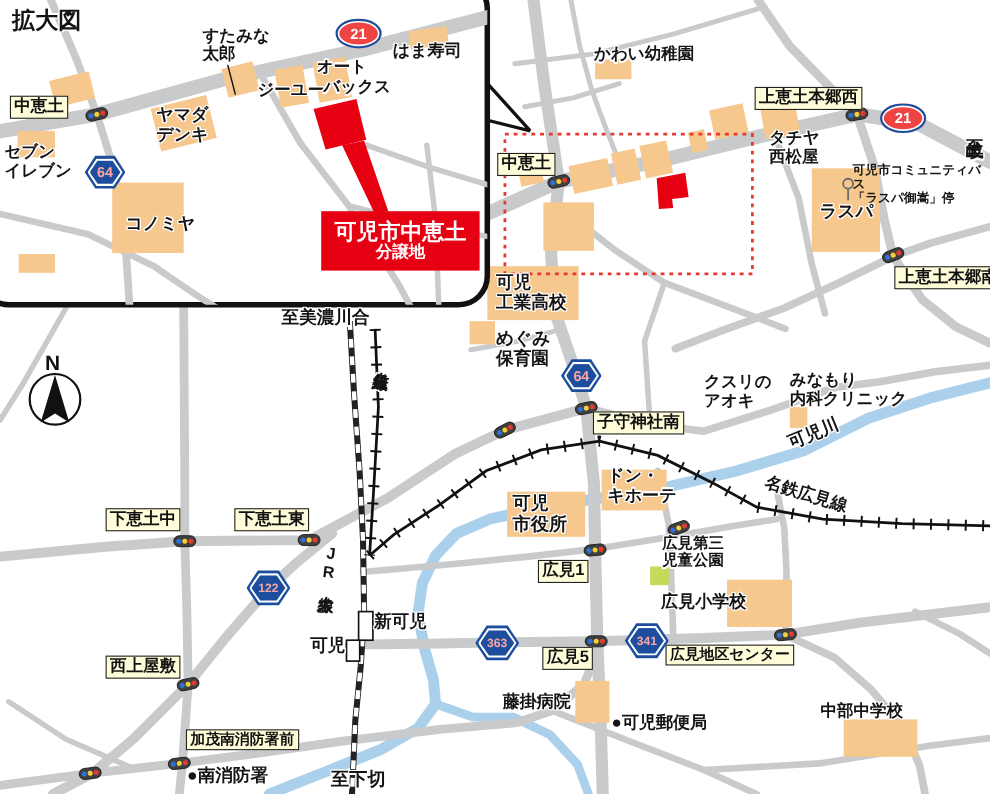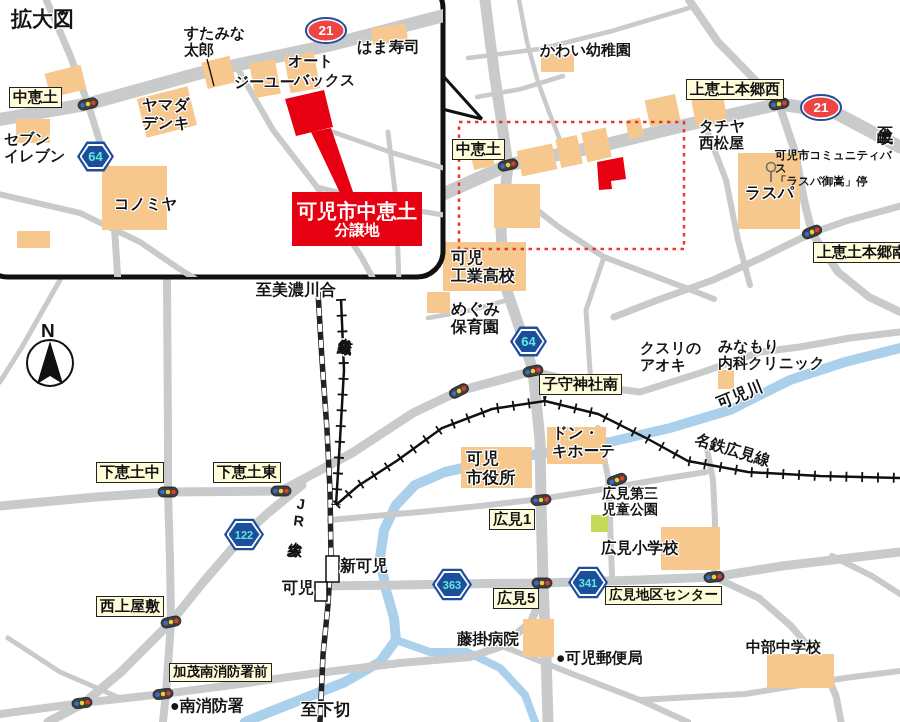--- a/index.html
+++ b/index.html
@@ -13,34 +13,34 @@
     font-size:15px; line-height:1.14; white-space:pre-line;
     text-shadow:1px 1px 0 #fff,-1px 1px 0 #fff,1px -1px 0 #fff,-1px -1px 0 #fff,1px 0 0 #fff,-1px 0 0 #fff,0 1px 0 #fff,0 -1px 0 #fff;
   }
   .vlabel{writing-mode:vertical-rl;text-orientation:upright;letter-spacing:1px;}
   .ylabel{
     position:absolute; z-index:5; background:#fffcd9; border:1.5px solid #222;
     font-weight:700; font-size:15px; line-height:1.25; padding:0 3px; color:#111; white-space:nowrap;
   }
   .ylabel.small{font-size:13.5px;}
   .sitebox{
-    position:absolute; z-index:6; left:292px; top:192px; width:130px; height:54px;
+    position:absolute; z-index:6; left:292px; top:192px; width:144px; height:54px;
     background:#e60012; color:#fff; text-align:center; font-weight:700;
     display:flex; flex-direction:column; justify-content:center;
   }
   .sitebox .l1{font-size:20px; line-height:1.1;}
   .sitebox .l2{font-size:15px; line-height:1.1;}
   .hexbadge{position:absolute; z-index:5; width:40px; height:33px;}
   .hexbadge .h1,.hexbadge .h2,.hexbadge .h3{
     position:absolute; clip-path:polygon(26% 2%,74% 2%,100% 50%,74% 98%,26% 98%,0% 50%);
   }
   .hexbadge .h1{left:0;top:0;right:0;bottom:0;background:#1d4e9e;}
   .hexbadge .h2{left:2.5px;top:2.5px;right:2.5px;bottom:2.5px;background:#ffffff;}
   .hexbadge .h3{left:4.5px;top:4.5px;right:4.5px;bottom:4.5px;background:#1d4e9e;
-    display:flex;align-items:center;justify-content:center;color:#5eead4;font-weight:700;font-size:13px;}
+    display:flex;align-items:center;justify-content:center;color:#fca5a5;font-weight:700;font-size:13px;}
   .hexbadge.wide .h3{font-size:11px;}
   .ovalbadge{
     position:absolute; z-index:5; width:42px; height:27px; border-radius:50%;
     background:#ef4444; box-shadow:inset 0 0 0 2px #1d4e9e, inset 0 0 0 3.5px #ffffff;
     display:flex;align-items:center;justify-content:center;color:#fff;font-weight:700;font-size:13.5px;
   }
   .nletter{position:absolute;z-index:5;font-weight:700;font-size:19px;color:#111;}
 </style>
 </head>
 <body>

